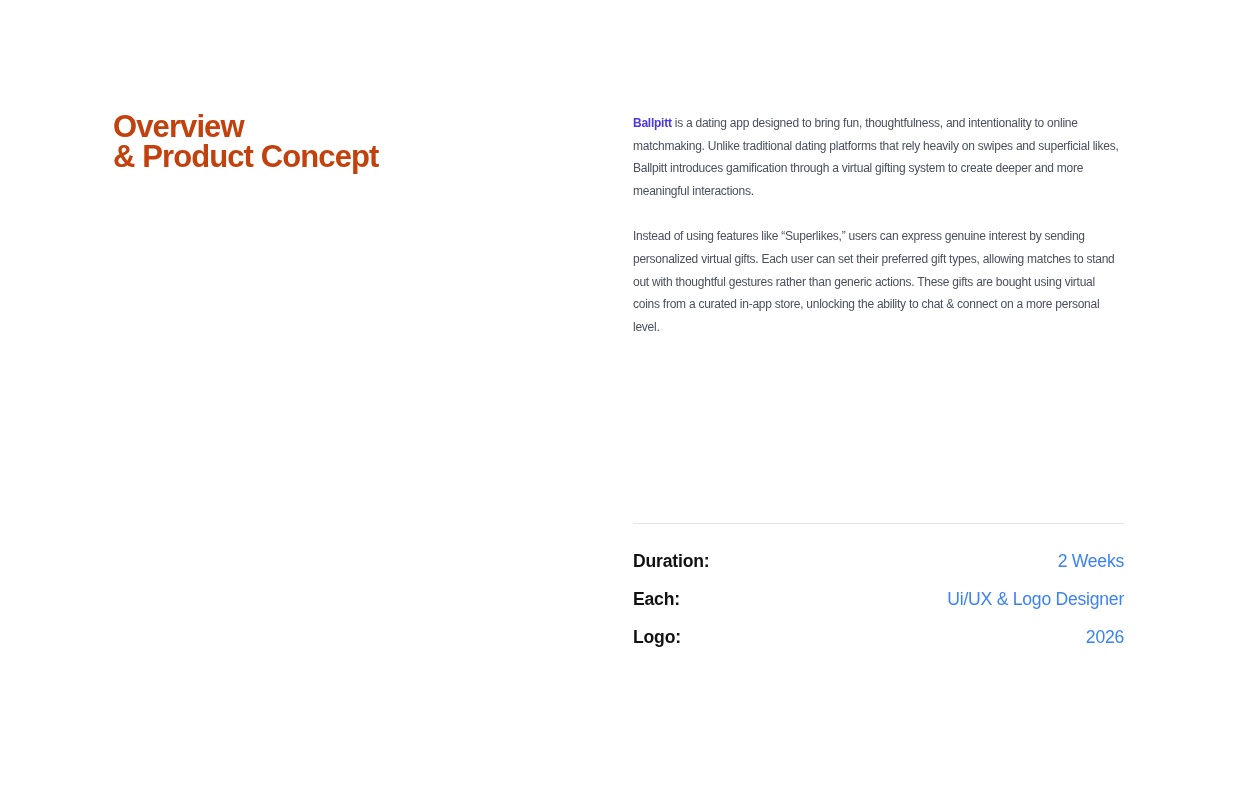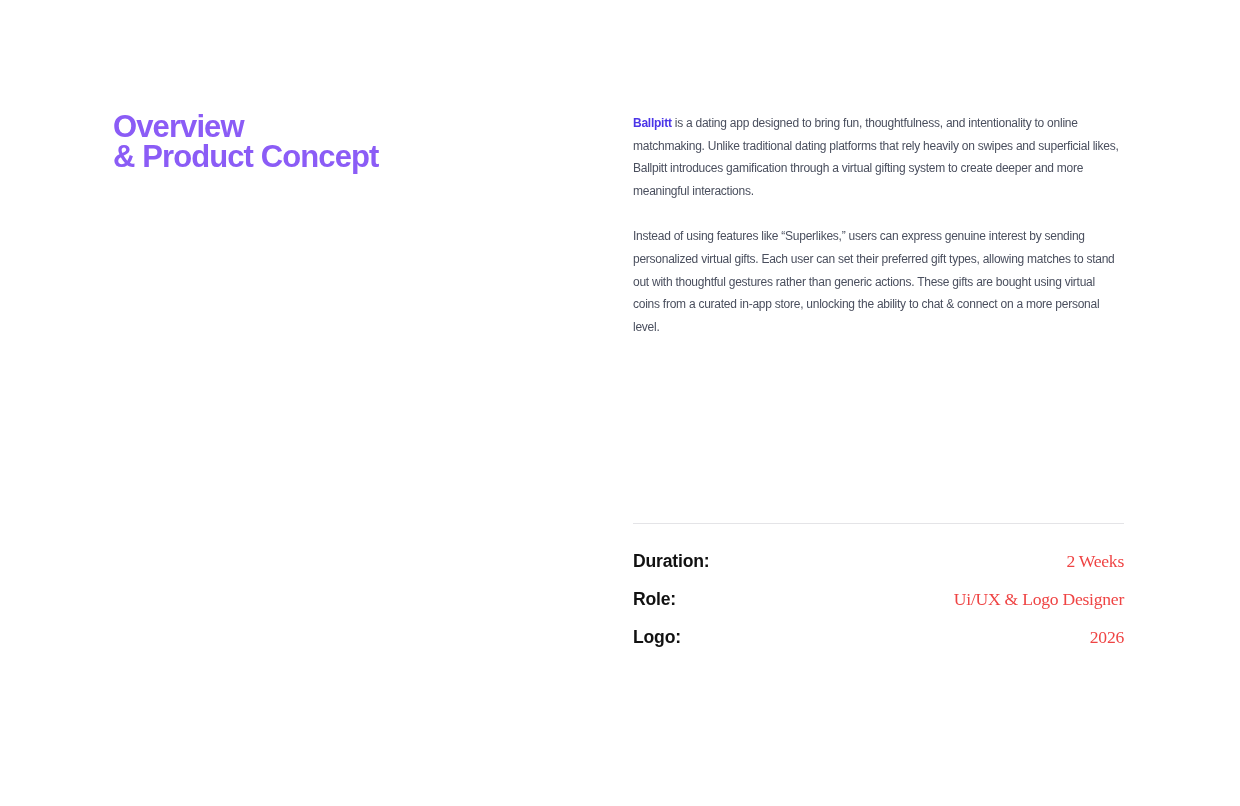--- a/index.html
+++ b/index.html
@@ -29,21 +29,21 @@
     top: 112px;
     width: 470px;
   }
   .section-heading {
     margin: 0;
     font-family: "Liberation Sans", sans-serif;
     font-size: 31px;
     font-weight: 700;
     line-height: 30px;
     letter-spacing: -0.9px;
-    color: #8b5cf6;
+    color: #c2410c;
     white-space: pre-line;
   }
 
   
   .content-col {
     position: absolute;
     left: 633px;
     top: 112px;
     width: 491px;
   }
@@ -90,25 +90,25 @@
   .meta-label {
     font-family: "Liberation Sans", sans-serif;
     font-size: 17.6px;
     font-weight: 700;
     letter-spacing: -0.2px;
     color: #111111;
     white-space: nowrap;
     text-align: right;
   }
   .meta-value {
-    font-family: Liberation Serif, serif;
+    font-family: Liberation Sans, sans-serif;
     font-size: 17.6px;
     font-weight: 400;
     letter-spacing: -0.25px;
-    color: #ef4444;
+    color: #3b82f6;
     text-align: right;
     white-space: nowrap;
   }
 </style>
 </head>
 <body>
 
 <div class="page">
 
   <div class="heading-col">
@@ -128,21 +128,21 @@
   <div class="divider"></div>
 
   <div class="meta">
 
     <div class="meta-row">
       <span class="meta-label">Duration:</span>
       <span class="meta-value">2 Weeks</span>
     </div>
 
     <div class="meta-row">
-      <span class="meta-label">Role:</span>
+      <span class="meta-label">Each:</span>
       <span class="meta-value">Ui/UX &amp; Logo Designer</span>
     </div>
 
 
     <div class="meta-row">
       <span class="meta-label">Logo:</span>
       <span class="meta-value">2026</span>
     </div>
 
   </div>

